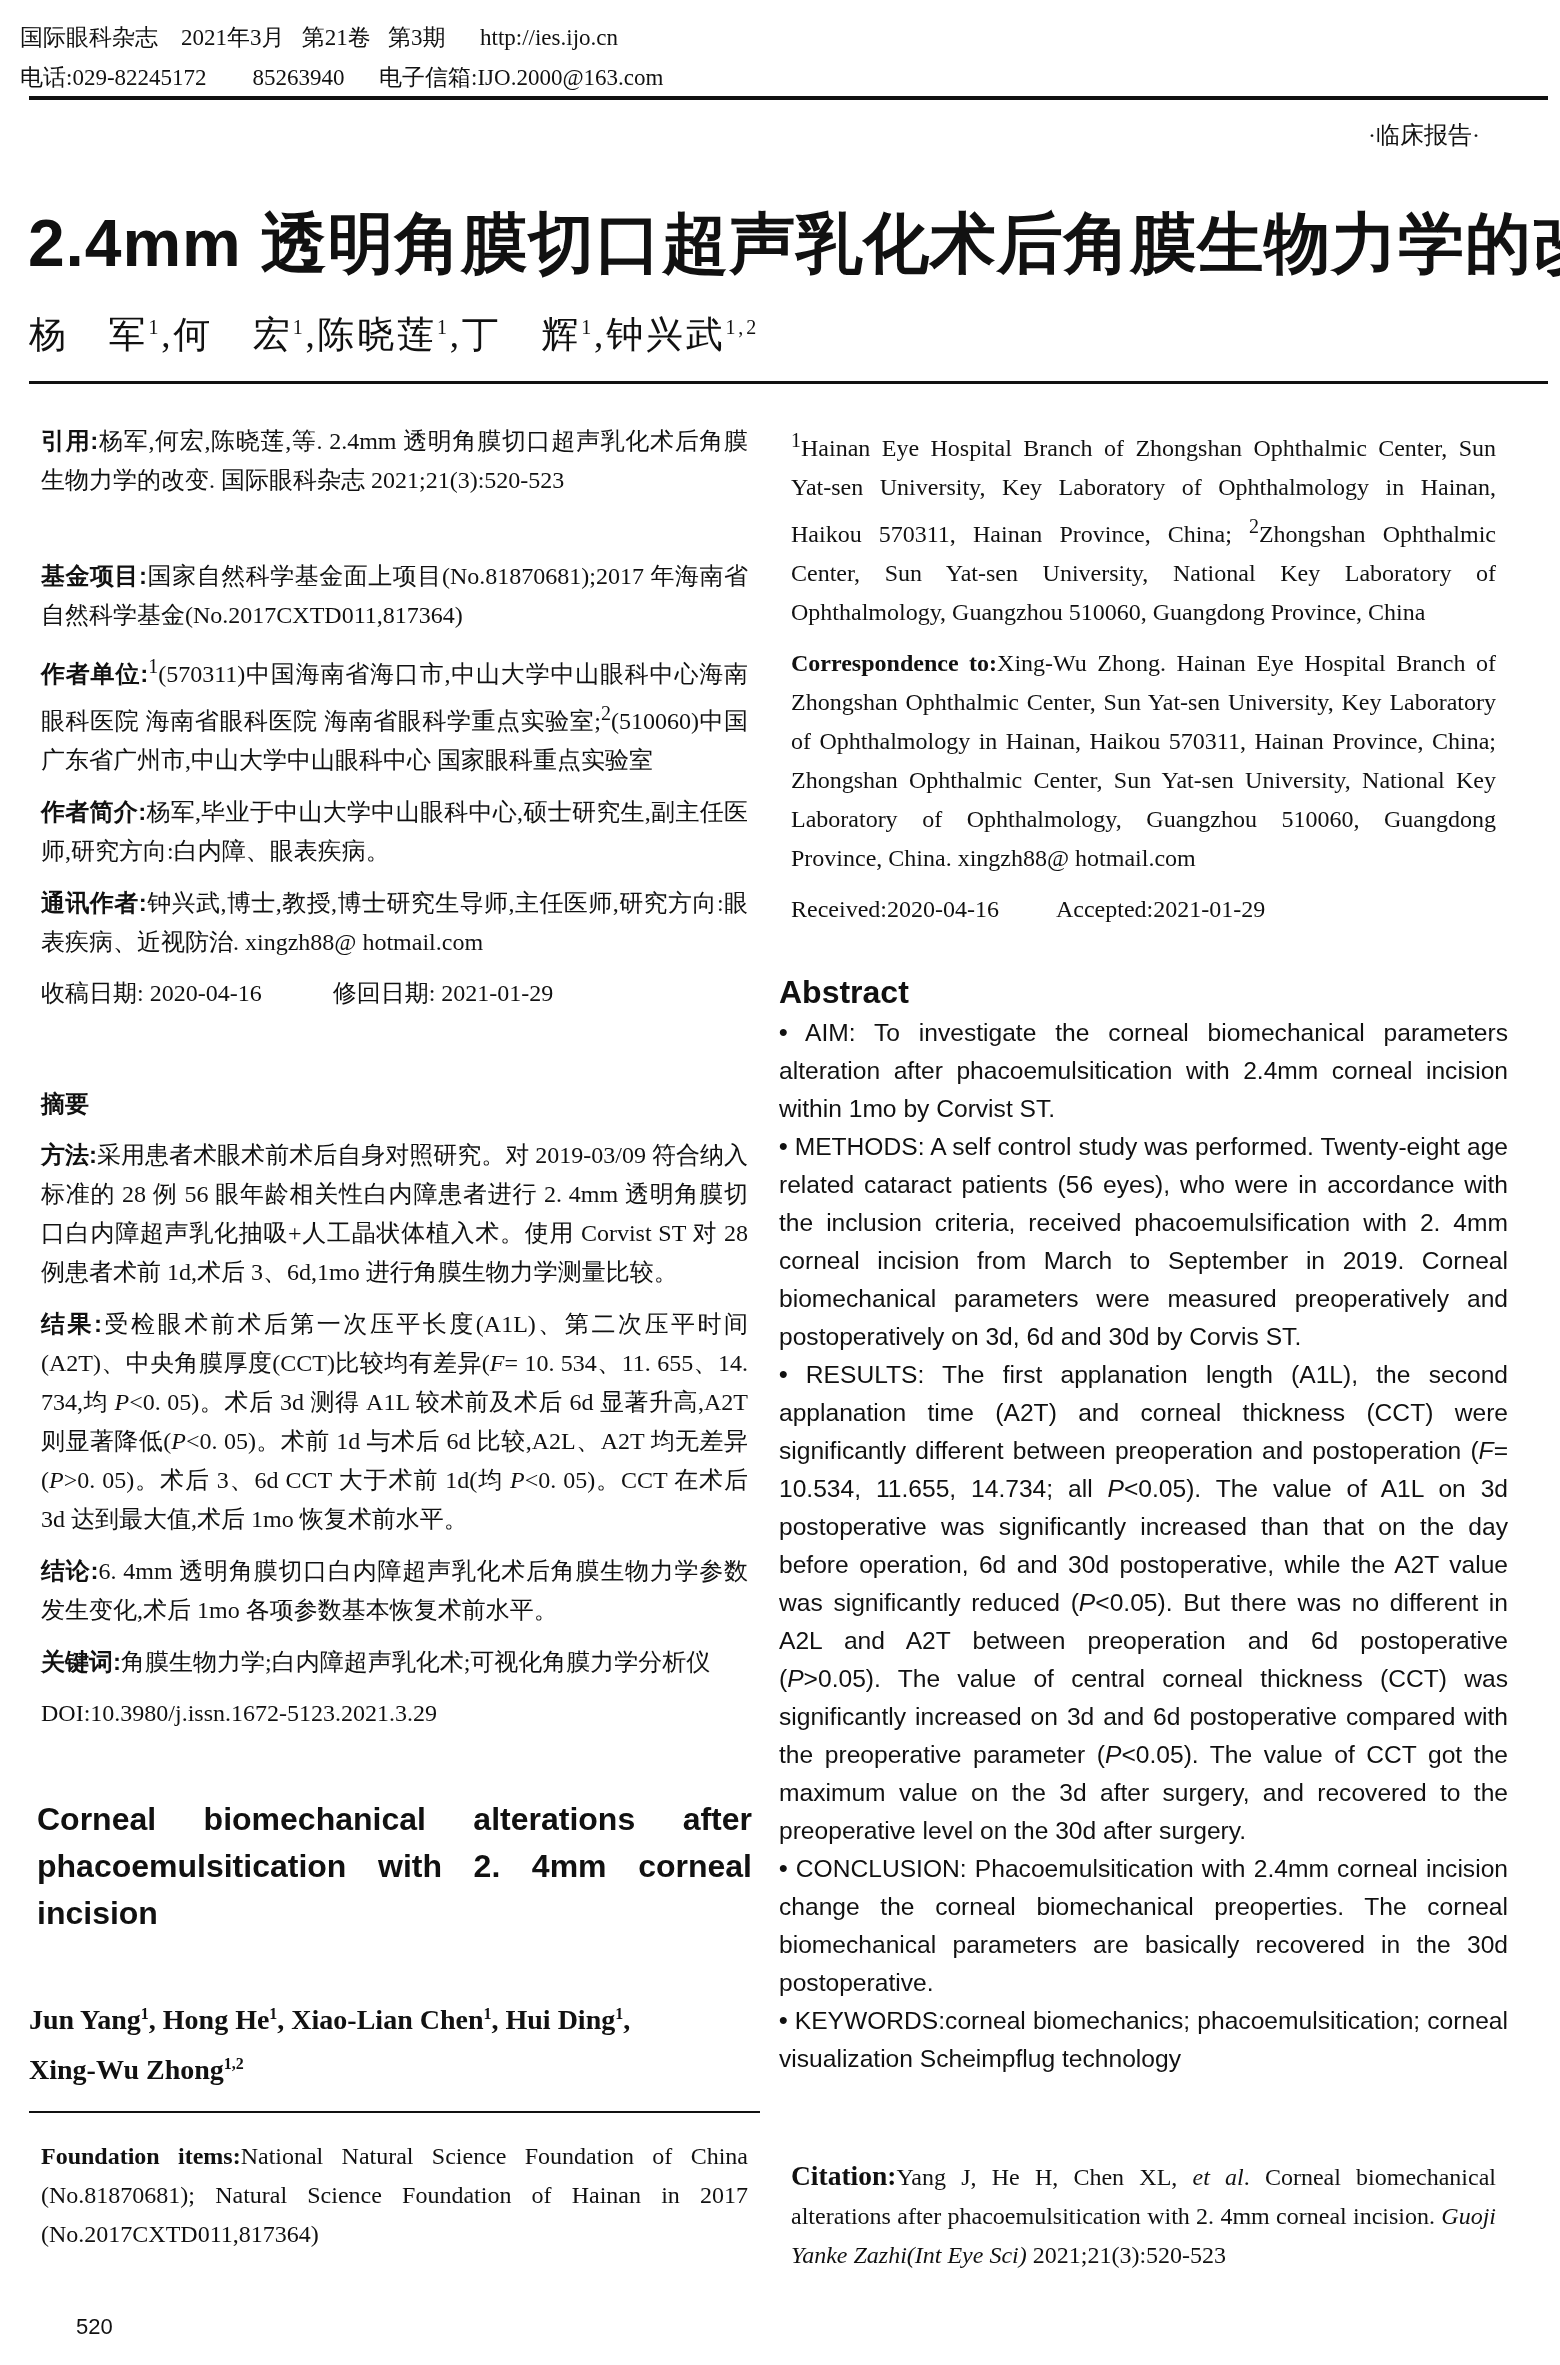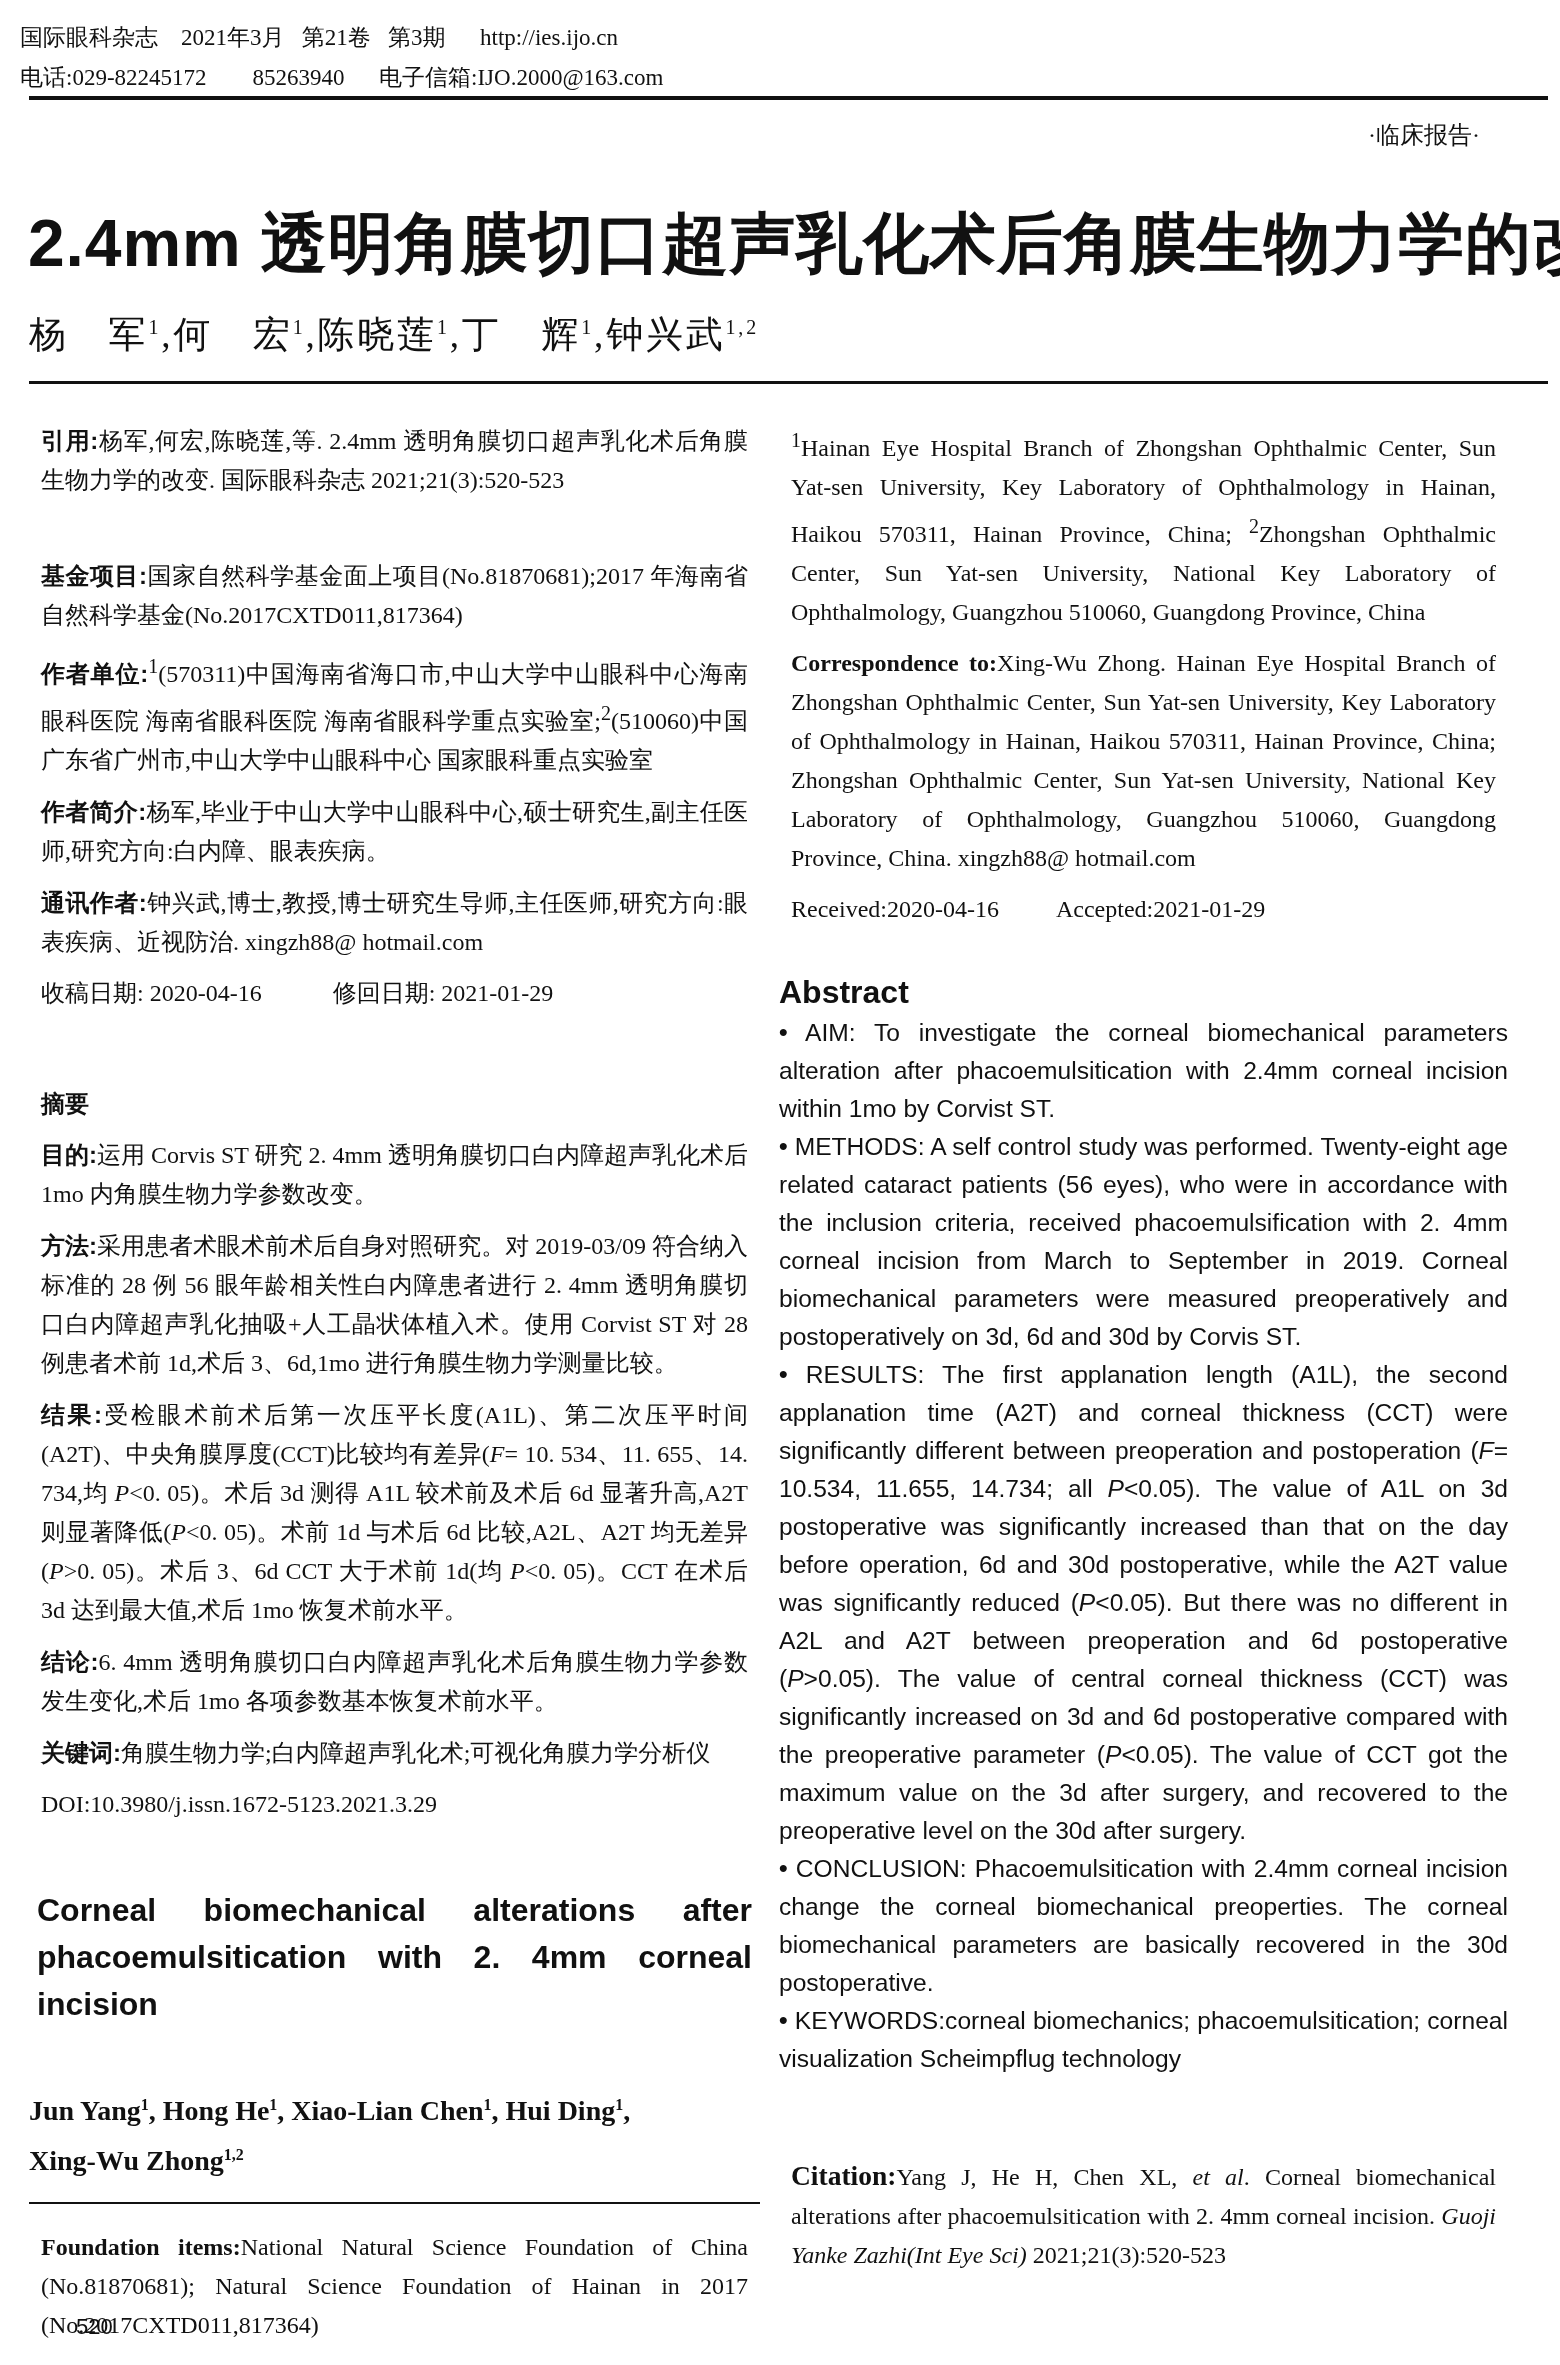--- a/index.html
+++ b/index.html
@@ -60,21 +60,20 @@
 <div class="col col-left">
   <p class="p"><span class="lbl">引用:</span><span>杨军,何宏,陈晓莲,等. 2.4mm 透明角膜切口超声乳化术后角膜生物力学的改变. 国际眼科杂志 2021;21(3):520-523</span></p>
   <div class="gap1"></div>
   <p class="p"><span class="lbl">基金项目:</span><span>国家自然科学基金面上项目(No.81870681);2017 年海南省自然科学基金(No.2017CXTD011,817364)</span></p>
   <p class="p"><span class="lbl">作者单位:</span><sup>1</sup><span>(570311)中国海南省海口市,中山大学中山眼科中心海南眼科医院 海南省眼科医院 海南省眼科学重点实验室;</span><sup>2</sup><span>(510060)中国广东省广州市,中山大学中山眼科中心 国家眼科重点实验室</span></p>
   <p class="p"><span class="lbl">作者简介:</span><span>杨军,毕业于中山大学中山眼科中心,硕士研究生,副主任医师,研究方向:白内障、眼表疾病。</span></p>
   <p class="p"><span class="lbl">通讯作者:</span><span>钟兴武,博士,教授,博士研究生导师,主任医师,研究方向:眼表疾病、近视防治. xingzh88@ hotmail.com</span></p>
   <p class="p"><span>收稿日期: 2020-04-16</span><span style="display:inline-block;width:71px"></span><span>修回日期: 2021-01-29</span></p>
   <div class="gap2"></div>
   <p class="p lbl">摘要</p>
-  <p class="p"><span class="lbl">目的:</span><span>运用 Corvis ST 研究 2. 4mm 透明角膜切口白内障超声乳化术后 1mo 内角膜生物力学参数改变。</span></p>
   <p class="p"><span class="lbl">方法:</span><span>采用患者术眼术前术后自身对照研究。对 2019-03/09 符合纳入标准的 28 例 56 眼年龄相关性白内障患者进行 2. 4mm 透明角膜切口白内障超声乳化抽吸+人工晶状体植入术。使用 Corvist ST 对 28 例患者术前 1d,术后 3、6d,1mo 进行角膜生物力学测量比较。</span></p>
   <p class="p"><span class="lbl">结果:</span><span>受检眼术前术后第一次压平长度(A1L)、第二次压平时间(A2T)、中央角膜厚度(CCT)比较均有差异(</span><i>F</i><span>= 10. 534、11. 655、14. 734,均 </span><i>P</i><span>&lt;0. 05)。术后 3d 测得 A1L 较术前及术后 6d 显著升高,A2T 则显著降低(</span><i>P</i><span>&lt;0. 05)。术前 1d 与术后 6d 比较,A2L、A2T 均无差异(</span><i>P</i><span>&gt;0. 05)。术后 3、6d CCT 大于术前 1d(均 </span><i>P</i><span>&lt;0. 05)。CCT 在术后 3d 达到最大值,术后 1mo 恢复术前水平。</span></p>
   <p class="p"><span class="lbl">结论:</span><span>6. 4mm 透明角膜切口白内障超声乳化术后角膜生物力学参数发生变化,术后 1mo 各项参数基本恢复术前水平。</span></p>
   <p class="p"><span class="lbl">关键词:</span><span>角膜生物力学;白内障超声乳化术;可视化角膜力学分析仪</span></p>
   <p class="p">DOI:10.3980/j.issn.1672-5123.2021.3.29</p>
   <div style="height:43px"></div>
   <p class="en-title">Corneal biomechanical alterations after phacoemulsitication with 2. 4mm corneal incision</p>
   <div style="height:47px"></div>
   <p class="en-authors serif">
     <span>Jun Yang</span><sup>1</sup>, <span>Hong He</span><sup>1</sup>, <span>Xiao-Lian Chen</span><sup>1</sup>, <span>Hui Ding</span><sup>1</sup>,<br><span>Xing-Wu Zhong</span><sup>1,2</sup>

